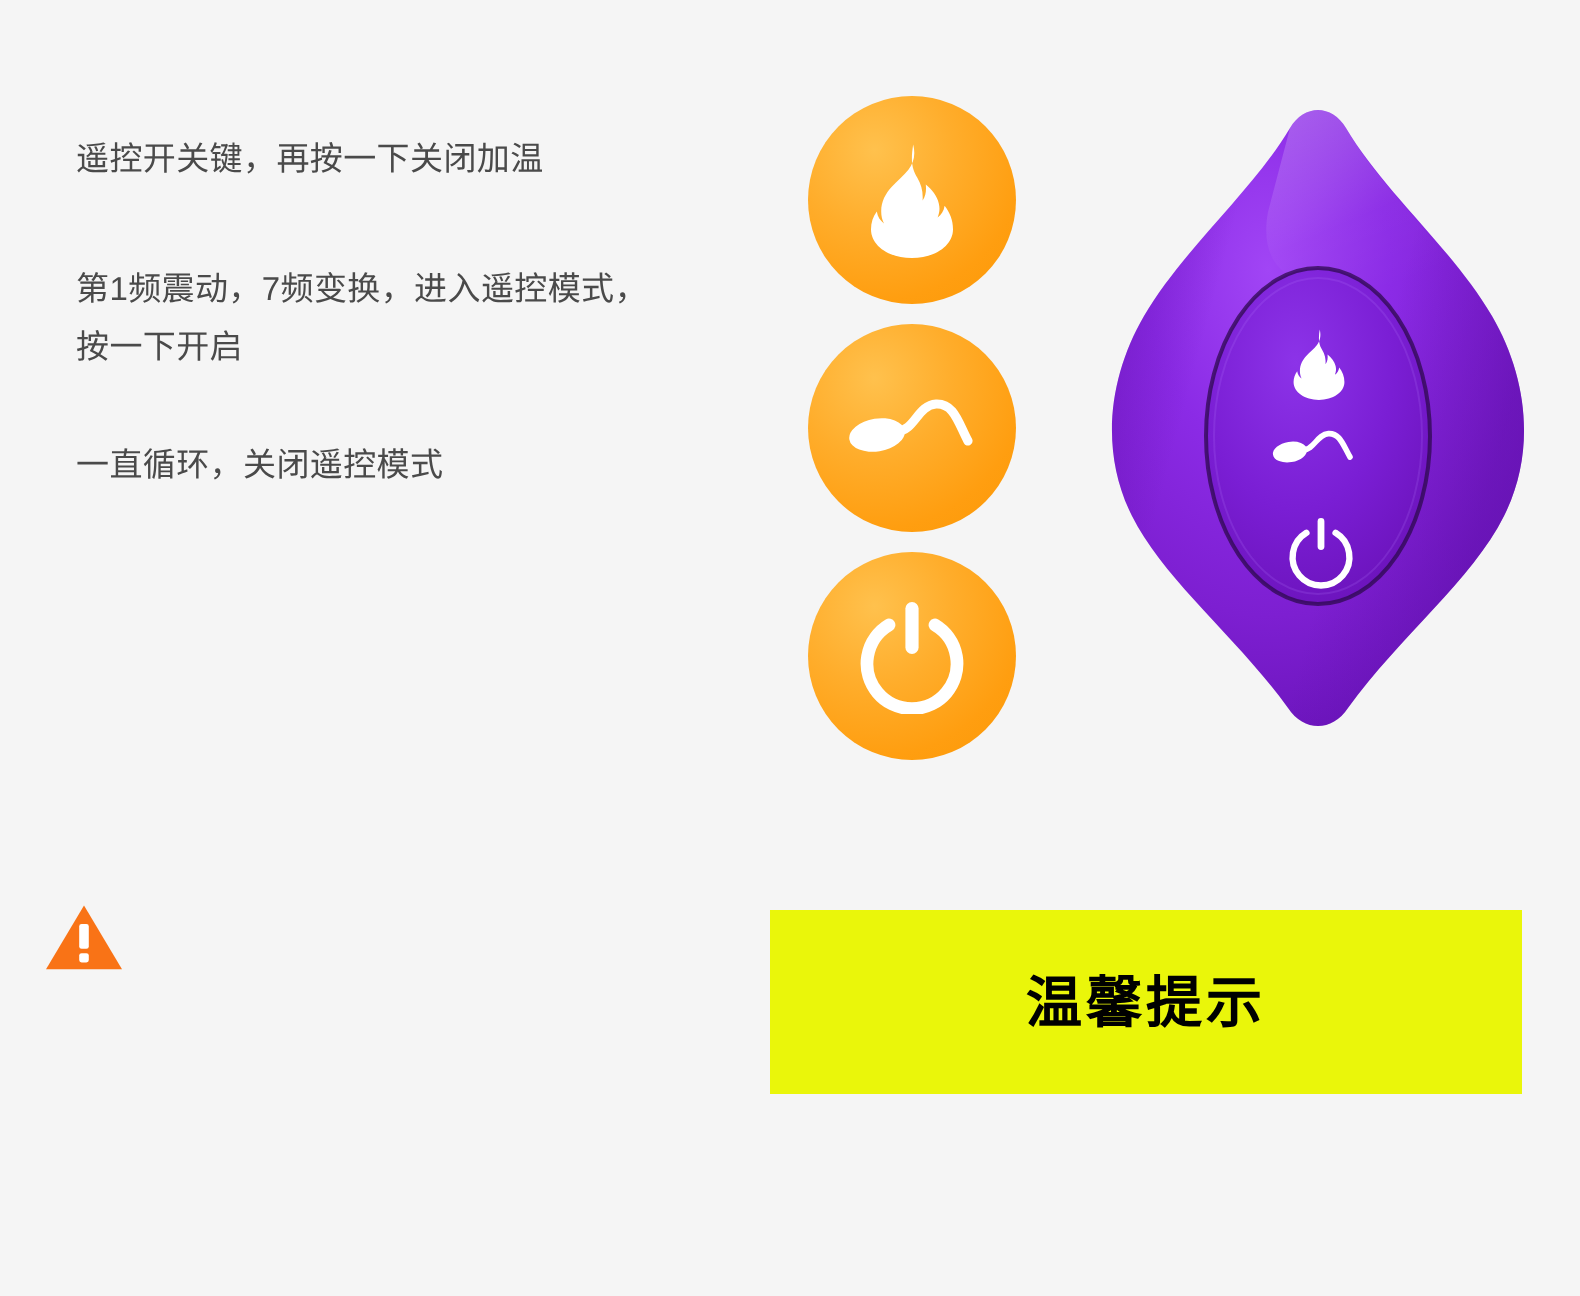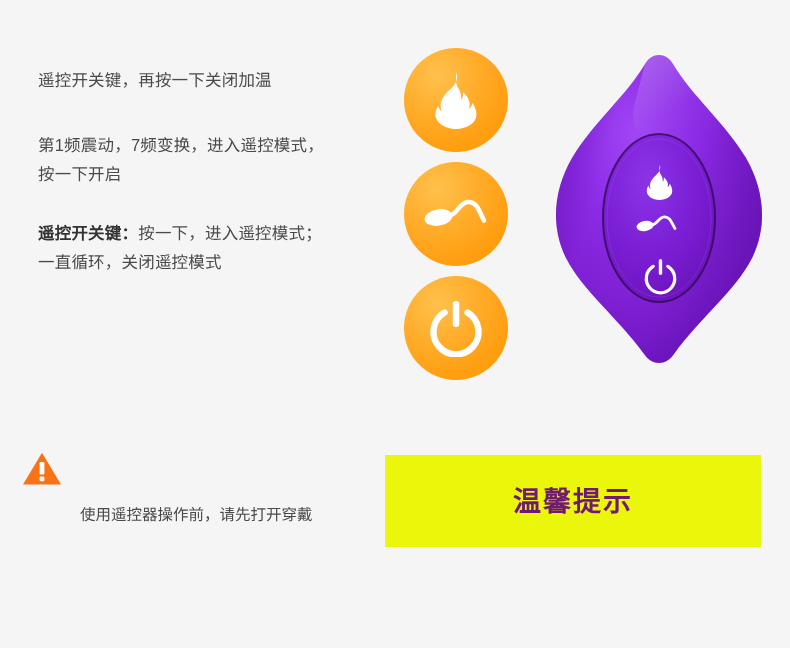--- a/index.html
+++ b/index.html
@@ -125,21 +125,21 @@
     display: flex;
     flex-direction: column;
     align-items: center;
     justify-content: center;
     padding-top: 2px;
   }
 
   .tip-title {
     font-size: 28px;
     font-weight: bold;
-    color: #701a75;
+    color: #000000;
     letter-spacing: 2px;
     line-height: 34px;
   }
 
   .tip-sub {
     font-size: 19px;
     color: #37371b;
     letter-spacing: 0.5px;
     line-height: 28px;
     margin-top: 1px;
@@ -155,21 +155,20 @@
     <div class="instr-block block-gap-1">
       <div class="instr-line">遥控开关键，再按一下关闭加温</div>
     </div>
 
     <div class="instr-block block-gap-2">
       <div class="instr-line">第1频震动，7频变换，进入遥控模式，</div>
       <div class="instr-line">按一下开启</div>
     </div>
 
     <div class="instr-block">
-      <div class="instr-line"><span class="kw">遥控开关键：</span><span>按一下，进入遥控模式；</span></div>
       <div class="instr-line">一直循环，关闭遥控模式</div>
     </div>
 
   </div>
 
   <div class="icon-col">
 
     <div class="feature-circle">
       <span>
         <svg width="50" height="58" viewBox="0 0 50 58" aria-hidden="true">
@@ -270,21 +269,20 @@
   <div class="warn-area">
     <div class="warn-icon">
       <svg width="40" height="36" viewBox="0 0 40 36" aria-hidden="true">
         <path d="M20 1.8 L39 33.6 L1 33.6 Z" fill="#f97316"></path>
         <rect x="17.6" y="11" width="4.8" height="12.4" rx="1.2" fill="#ffffff"></rect>
         <rect x="17.6" y="25.6" width="4.8" height="4.6" rx="1.2" fill="#ffffff"></rect>
       </svg>
     </div>
     <div class="warn-text">
       <div class="warn-para">
-        <div>使用遥控器操作前，请先打开穿戴</div>
       </div>
 
     </div>
   </div>
 
   <div class="tip-banner">
     <div class="tip-title">温馨提示</div>
   </div>
 
 </div>

